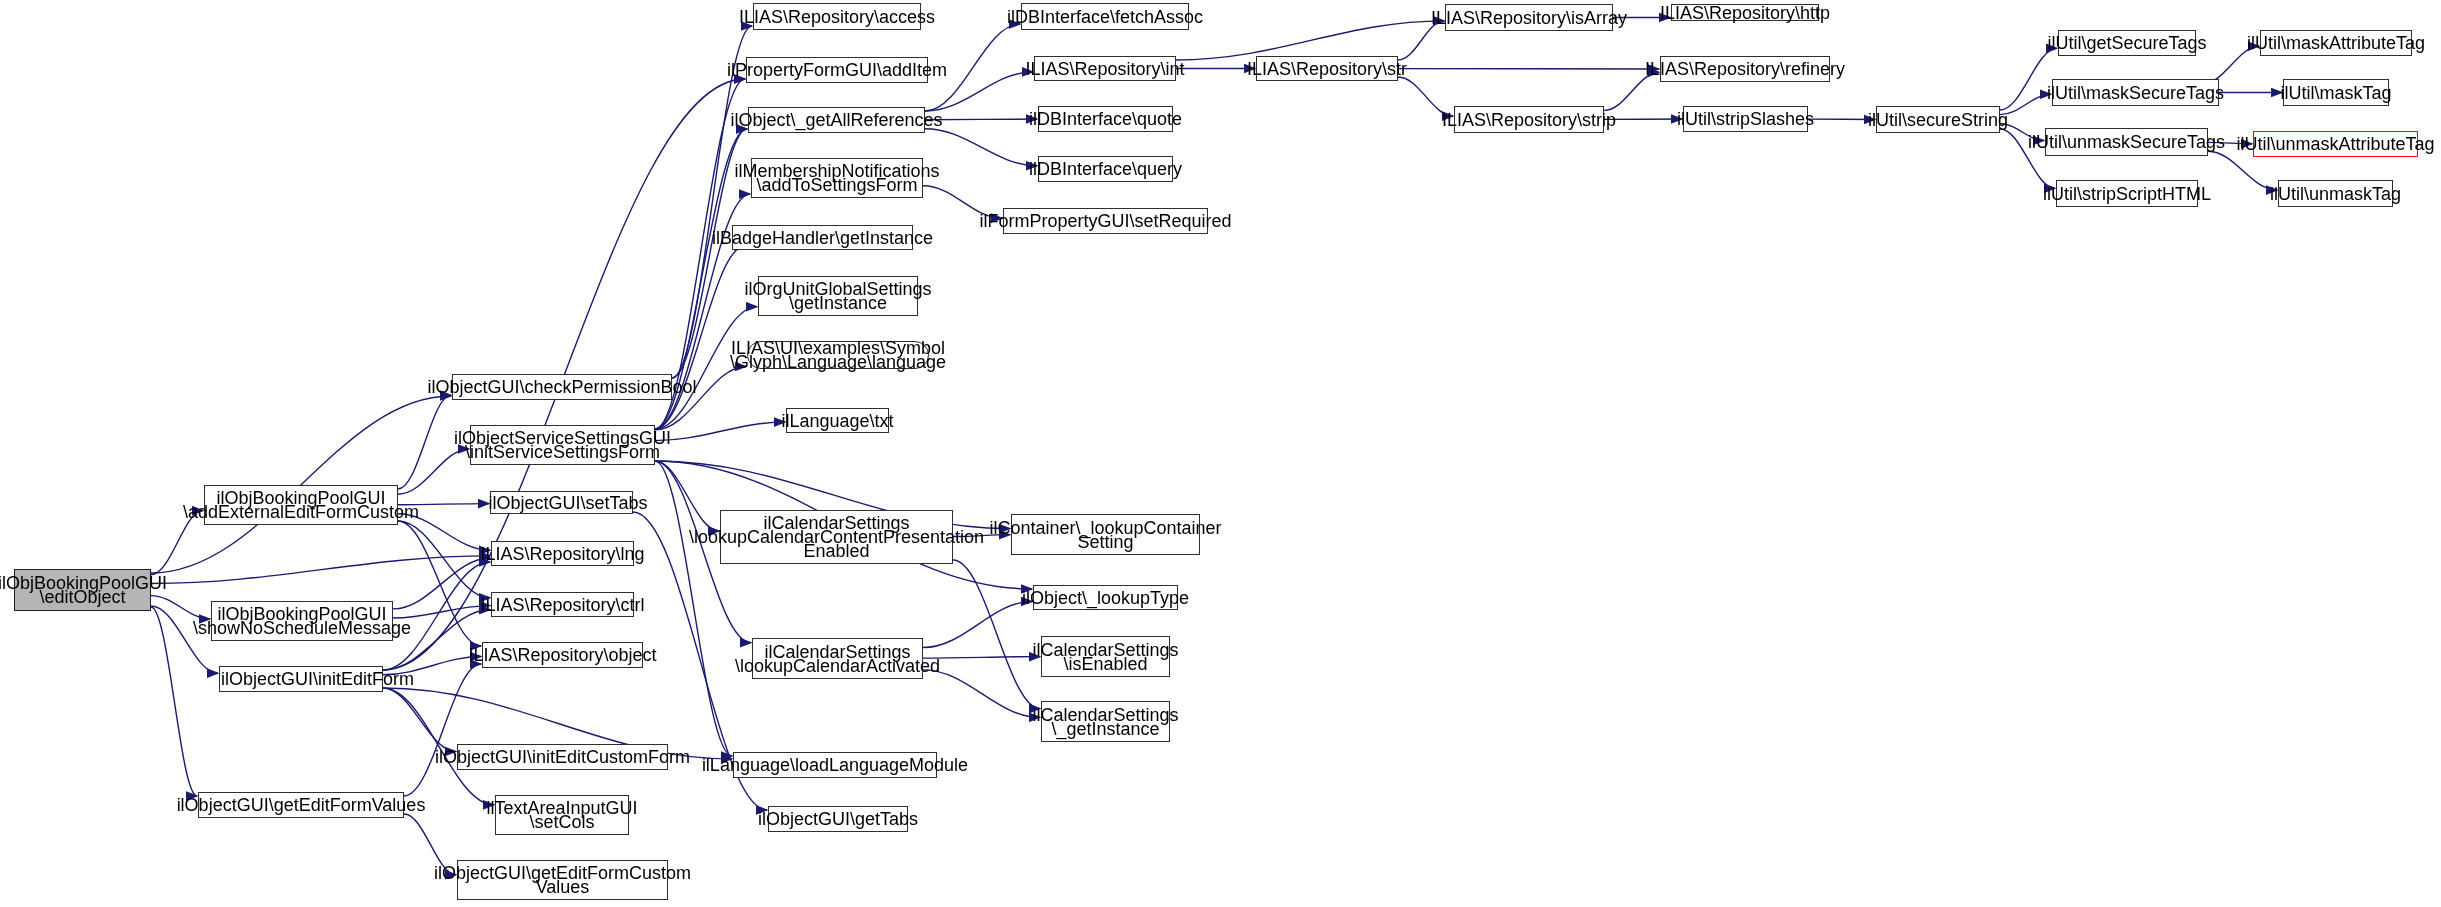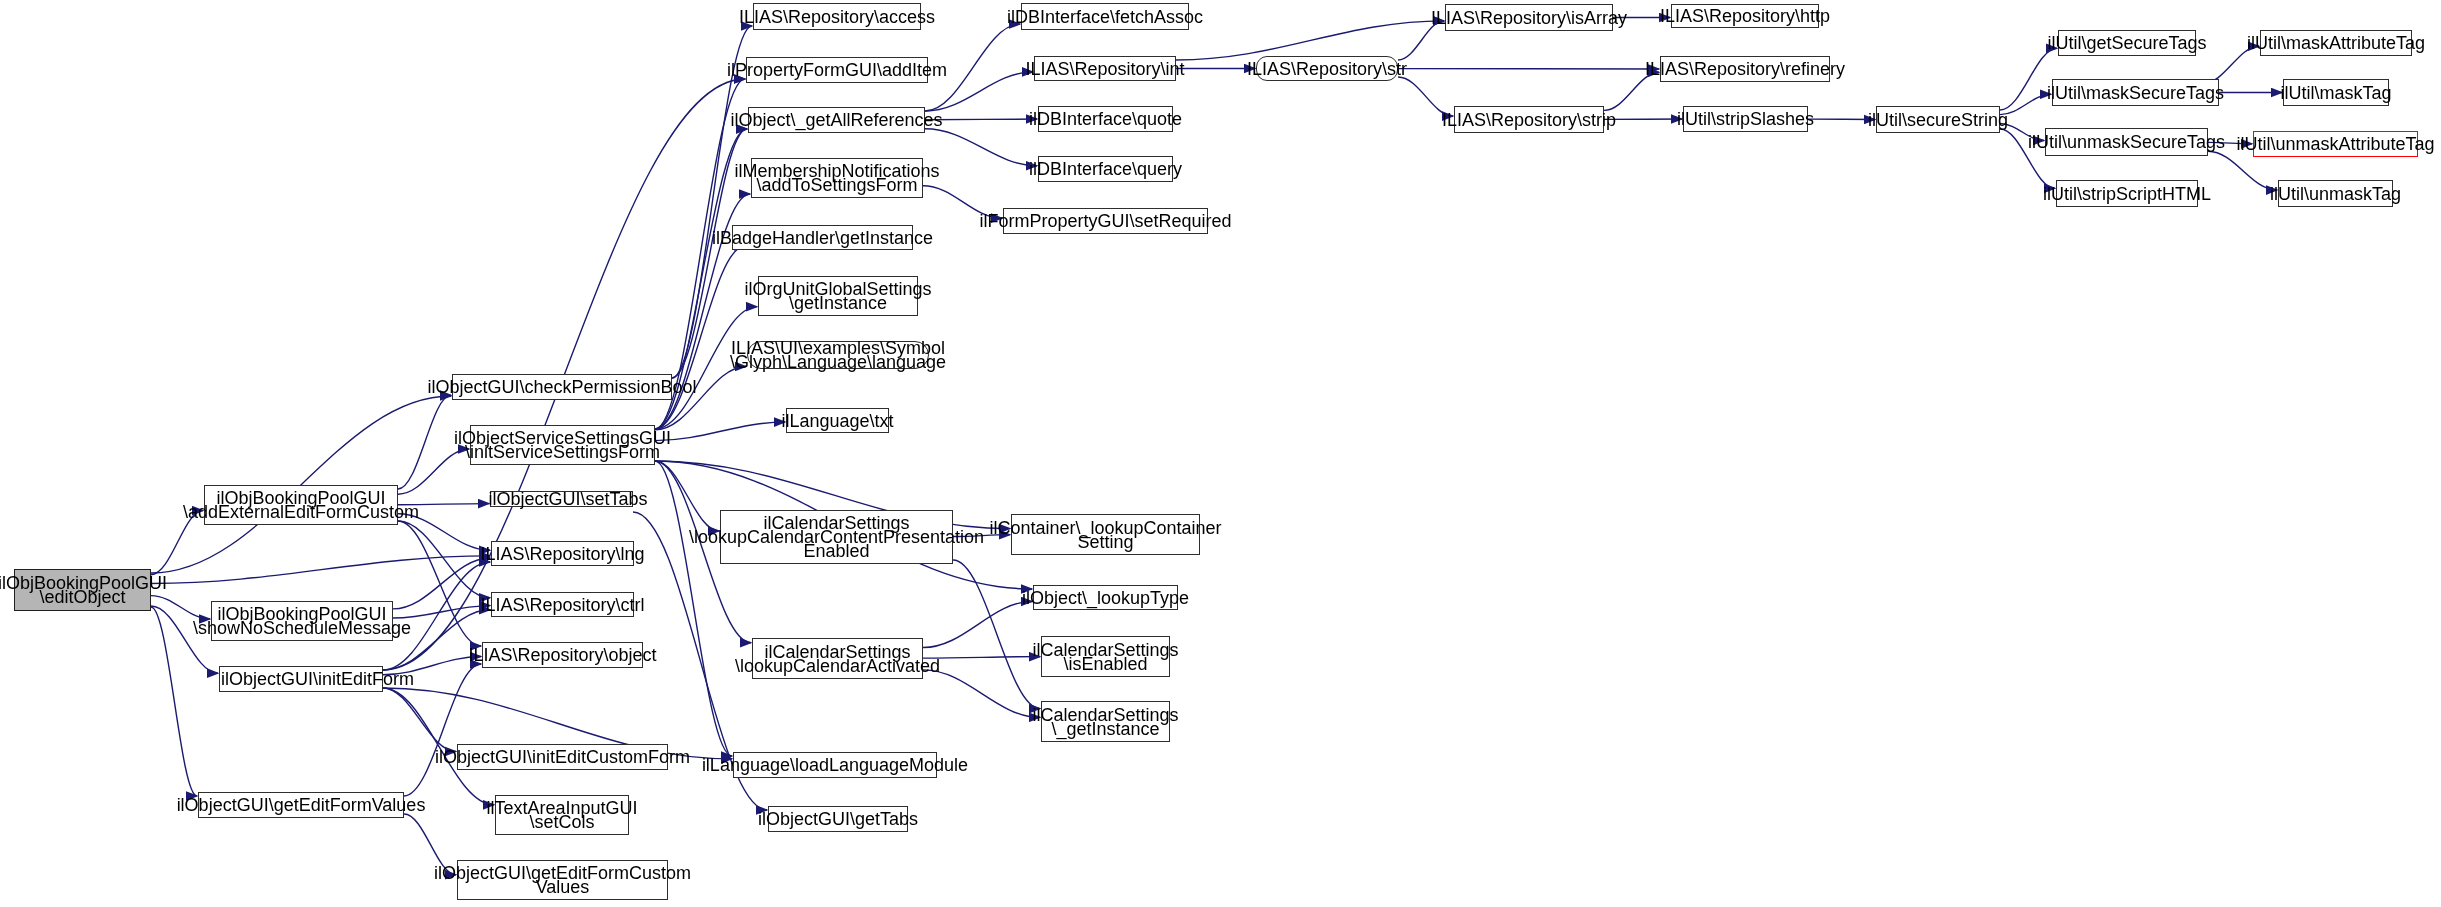--- a/index.html
+++ b/index.html
@@ -119,21 +119,21 @@
 \editObject</div>
       <div class="node" style="left: 204px; top: 485px; width: 194px; height: 40px;">ilObjBookingPoolGUI
 \addExternalEditFormCustom</div>
       <div class="node" style="left: 211px; top: 601px; width: 182px; height: 40px;">ilObjBookingPoolGUI
 \showNoScheduleMessage</div>
       <div class="node" style="left: 219px; top: 666px; width: 164px; height: 26px; padding-left: 36px;">ilObjectGUI\initEditForm</div>
       <div class="node" style="left: 198px; top: 792px; width: 206px; height: 26px;">ilObjectGUI\getEditFormValues</div>
       <div class="node" style="left: 452px; top: 374px; width: 220px; height: 26px;">ilObjectGUI\checkPermissionBool</div>
       <div class="node" style="left: 470px; top: 425px; width: 185px; height: 40px;">ilObjectServiceSettingsGUI
 \initServiceSettingsForm</div>
-      <div class="node" style="left: 490px; top: 491px; width: 143px; height: 16px; padding-left: 16px;">ilObjectGUI\setTabs</div>
+      <div class="node" style="left: 490px; top: 491px; width: 143px; height: 23px; padding-left: 16px;">ilObjectGUI\setTabs</div>
       <div class="node" style="left: 491px; top: 541px; width: 143px; height: 25px;">ILIAS\Repository\lng</div>
       <div class="node" style="left: 491px; top: 592px; width: 143px; height: 25px;">ILIAS\Repository\ctrl</div>
       <div class="node" style="left: 482px; top: 642px; width: 161px; height: 26px;">ILIAS\Repository\object</div>
       <div class="node" style="left: 457px; top: 744px; width: 211px; height: 26px;">ilObjectGUI\initEditCustomForm</div>
       <div class="node" style="left: 495px; top: 795px; width: 134px; height: 40px;">ilTextAreaInputGUI
 \setCols</div>
       <div class="node" style="left: 457px; top: 860px; width: 211px; height: 40px;">ilObjectGUI\getEditFormCustom
 Values</div>
       <div class="node" style="left: 753px; top: 3px; width: 168px; height: 27px;">ILIAS\Repository\access</div>
       <div class="node" style="left: 746px; top: 57px; width: 182px; height: 26px;">ilPropertyFormGUI\addItem</div>
@@ -158,24 +158,24 @@
       <div class="node" style="left: 1038px; top: 106px; width: 135px; height: 26px;">ilDBInterface\quote</div>
       <div class="node" style="left: 1038px; top: 156px; width: 135px; height: 26px;">ilDBInterface\query</div>
       <div class="node" style="left: 1003px; top: 208px; width: 205px; height: 26px;">ilFormPropertyGUI\setRequired</div>
       <div class="node" style="left: 1011px; top: 514px; width: 189px; height: 41px;">ilContainer\_lookupContainer
 Setting</div>
       <div class="node" style="left: 1033px; top: 585px; width: 145px; height: 25px;">ilObject\_lookupType</div>
       <div class="node" style="left: 1041px; top: 636px; width: 129px; height: 41px;">ilCalendarSettings
 \isEnabled</div>
       <div class="node" style="left: 1041px; top: 701px; width: 129px; height: 41px;">ilCalendarSettings
 \_getInstance</div>
-      <div class="node" style="left: 1256px; top: 56px; width: 142px; height: 25px; border-radius: 11px;">ILIAS\Repository\str</div>
+      <div class="node" style="left: 1256px; top: 56px; width: 142px; height: 25px;">ILIAS\Repository\str</div>
       <div class="node" style="left: 1445px; top: 4px; width: 168px; height: 27px;">ILIAS\Repository\isArray</div>
       <div class="node" style="left: 1454px; top: 106px; width: 150px; height: 27px;">ILIAS\Repository\strip</div>
-      <div class="node" style="left: 1671px; top: 4px; width: 148px; height: 24px;">ILIAS\Repository\http</div>
+      <div class="node" style="left: 1671px; top: 4px; width: 148px; height: 17px;">ILIAS\Repository\http</div>
       <div class="node" style="left: 1660px; top: 56px; width: 170px; height: 26px;">ILIAS\Repository\refinery</div>
       <div class="node" style="left: 1683px; top: 106px; width: 125px; height: 26px;">ilUtil\stripSlashes</div>
       <div class="node" style="left: 1876px; top: 106px; width: 124px; height: 27px;">ilUtil\secureString</div>
       <div class="node" style="left: 2058px; top: 30px; width: 138px; height: 26px;">ilUtil\getSecureTags</div>
       <div class="node" style="left: 2052px; top: 79px; width: 167px; height: 27px;">ilUtil\maskSecureTags</div>
       <div class="node" style="left: 2045px; top: 128px; width: 163px; height: 28px;">ilUtil\unmaskSecureTags</div>
       <div class="node" style="left: 2056px; top: 180px; width: 142px; height: 27px;">ilUtil\stripScriptHTML</div>
       <div class="node" style="left: 2260px; top: 30px; width: 152px; height: 26px;">ilUtil\maskAttributeTag</div>
       <div class="node" style="left: 2283px; top: 79px; width: 106px; height: 27px;">ilUtil\maskTag</div>
       <div class="node highlight" style="left: 2253px; top: 131px; width: 165px; height: 26px;">ilUtil\unmaskAttributeTag</div>

